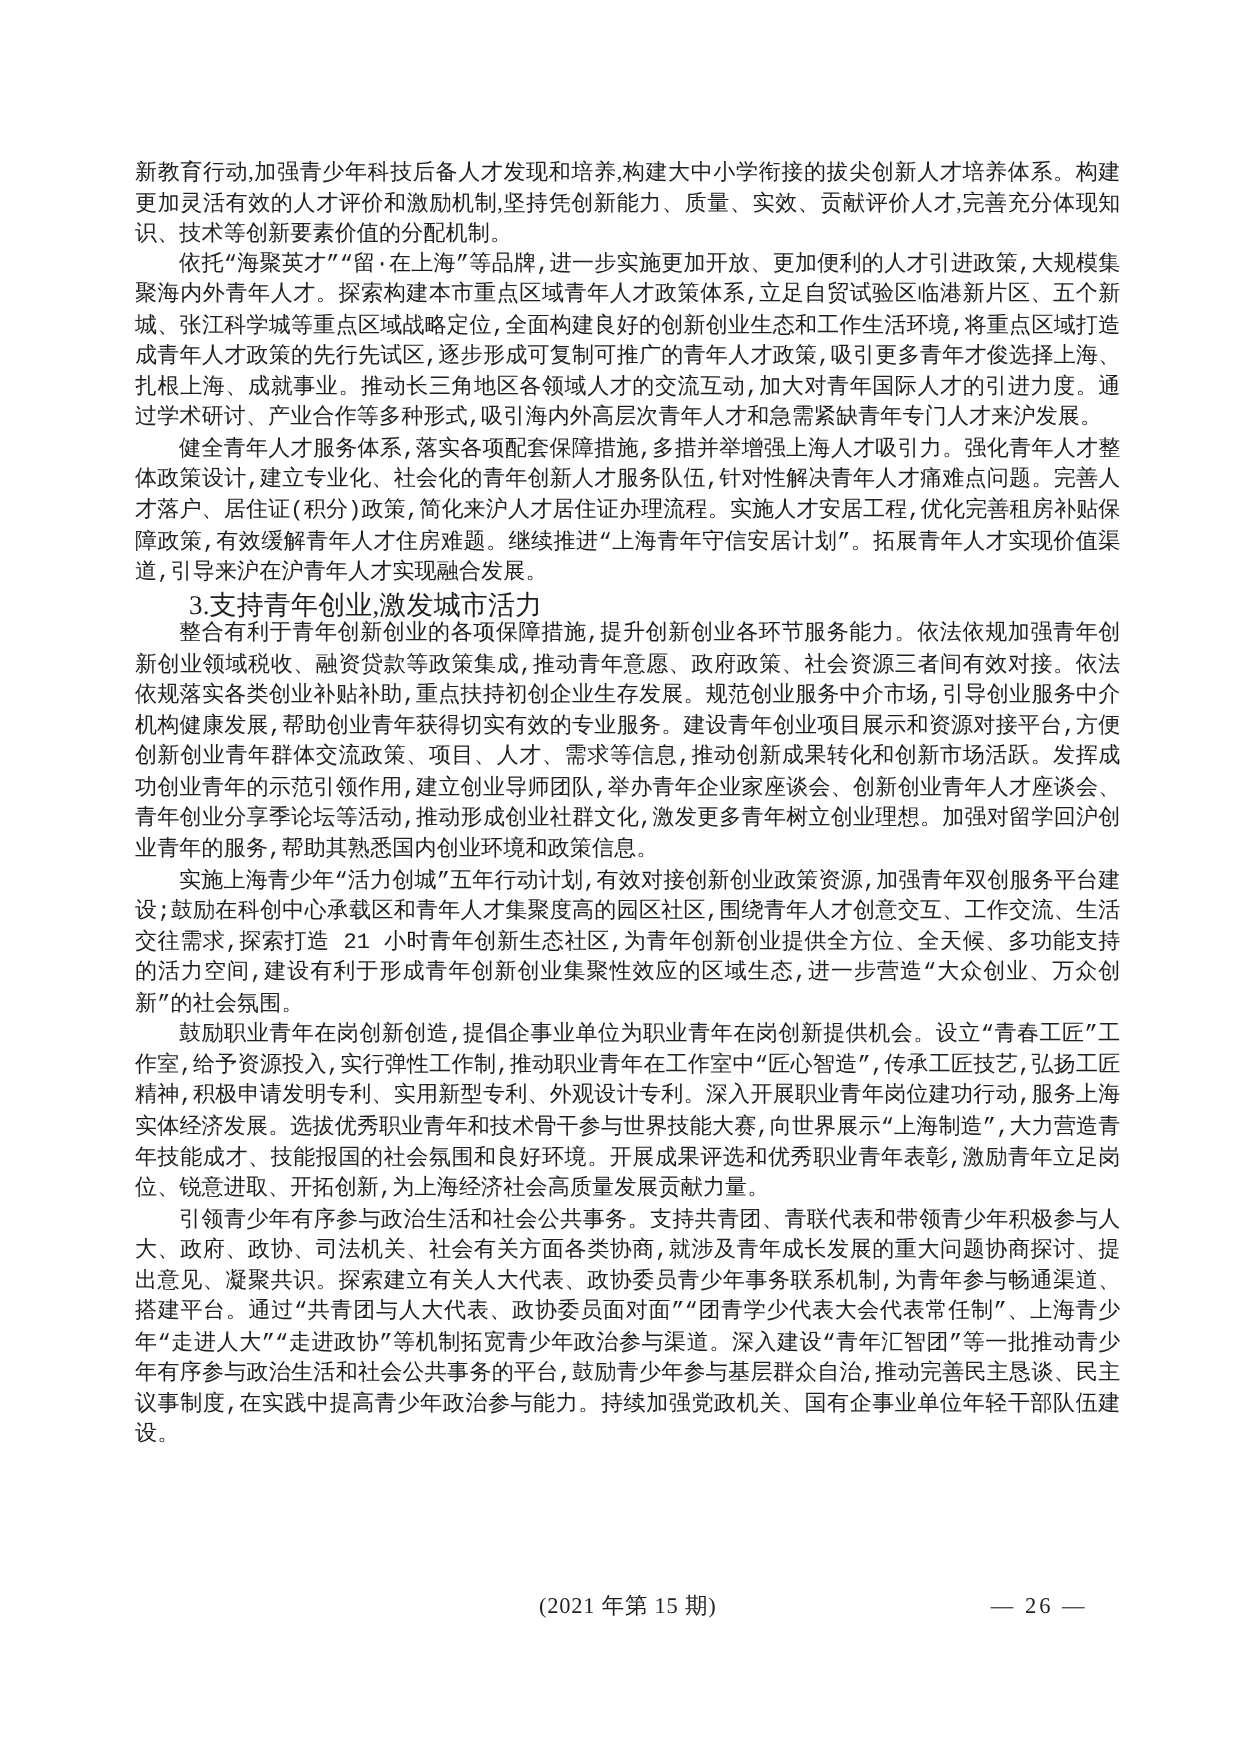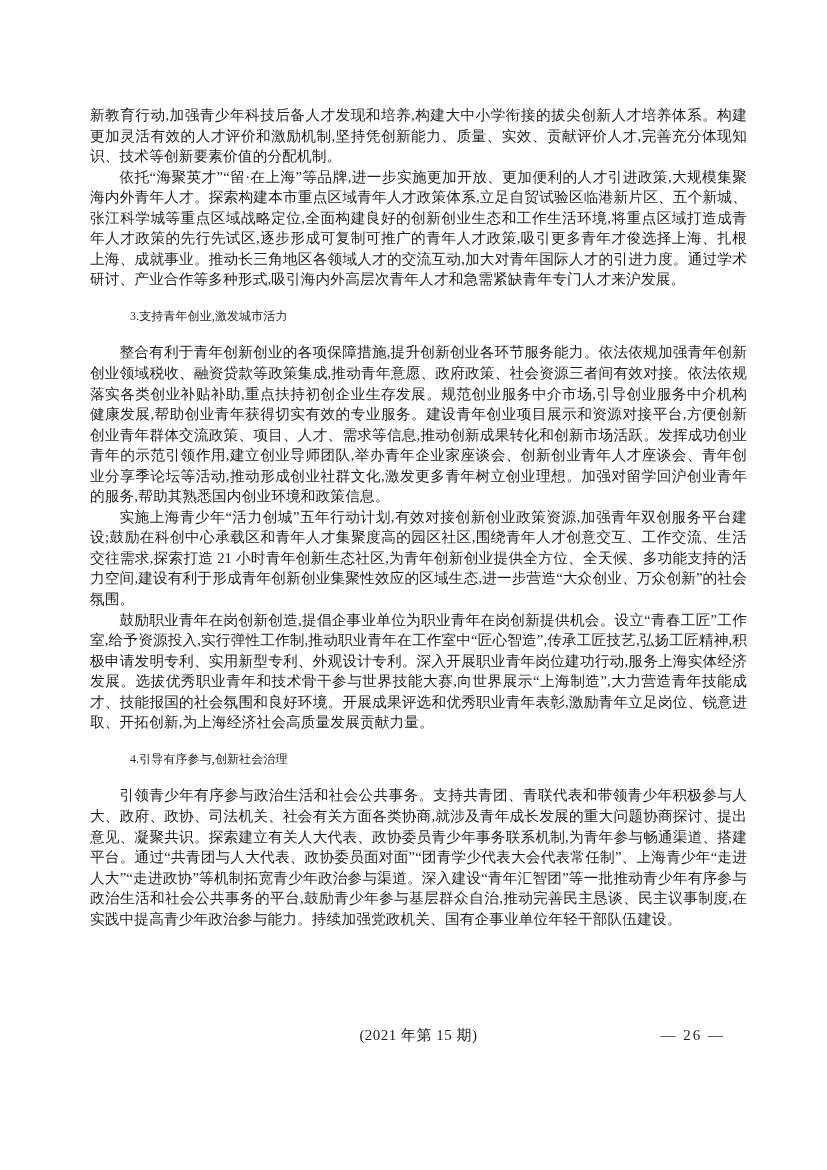--- a/index.html
+++ b/index.html
@@ -27,32 +27,33 @@
     margin: 0;
     font-size: 14.7px;
     line-height: 20.55px;
     text-align: justify;
     text-justify: inter-ideograph;
     word-break: break-all;
     letter-spacing: 0.1px;
   }
   .para.indent {
     text-indent: 2em;
+    font-family: Liberation Mono, monospace;
   }
   .heading {
-    margin: 16px;
-    font-size: 12px;
+    margin: 0;
+    font-size: 18px;
     line-height: 20.55px;
     text-indent: 2em;
     letter-spacing: 0.1px;
   }
   .footer {
     position: absolute;
     left: 90px;
-    top: 1024px;
+    top: 1060px;
     width: 657px;
     font-size: 15px;
     line-height: 22px;
   }
   .footer-issue {
     display: block;
     text-align: center;
     letter-spacing: 0.5px;
   }
   .page-number {
@@ -63,25 +64,25 @@
   }
 </style>
 </head>
 <body>
 
 <div class="sheet">
 
   <div class="text-column">
     <p class="para">新教育行动,加强青少年科技后备人才发现和培养,构建大中小学衔接的拔尖创新人才培养体系。构建更加灵活有效的人才评价和激励机制,坚持凭创新能力、质量、实效、贡献评价人才,完善充分体现知识、技术等创新要素价值的分配机制。</p>
     <p class="para indent">依托“海聚英才”“留·在上海”等品牌,进一步实施更加开放、更加便利的人才引进政策,大规模集聚海内外青年人才。探索构建本市重点区域青年人才政策体系,立足自贸试验区临港新片区、五个新城、张江科学城等重点区域战略定位,全面构建良好的创新创业生态和工作生活环境,将重点区域打造成青年人才政策的先行先试区,逐步形成可复制可推广的青年人才政策,吸引更多青年才俊选择上海、扎根上海、成就事业。推动长三角地区各领域人才的交流互动,加大对青年国际人才的引进力度。通过学术研讨、产业合作等多种形式,吸引海内外高层次青年人才和急需紧缺青年专门人才来沪发展。</p>
+    <p class="para indent">健全青年人才服务体系,落实各项配套保障措施,多措并举增强上海人才吸引力。强化青年人才整体政策设计,建立专业化、社会化的青年创新人才服务队伍,针对性解决青年人才痛难点问题。完善人才落户、居住证(积分)政策,简化来沪人才居住证办理流程。实施人才安居工程,优化完善租房补贴保障政策,有效缓解青年人才住房难题。继续推进“上海青年守信安居计划”。拓展青年人才实现价值渠道,引导来沪在沪青年人才实现融合发展。</p>
     <p class="heading">3.支持青年创业,激发城市活力</p>
     <p class="para indent">整合有利于青年创新创业的各项保障措施,提升创新创业各环节服务能力。依法依规加强青年创新创业领域税收、融资贷款等政策集成,推动青年意愿、政府政策、社会资源三者间有效对接。依法依规落实各类创业补贴补助,重点扶持初创企业生存发展。规范创业服务中介市场,引导创业服务中介机构健康发展,帮助创业青年获得切实有效的专业服务。建设青年创业项目展示和资源对接平台,方便创新创业青年群体交流政策、项目、人才、需求等信息,推动创新成果转化和创新市场活跃。发挥成功创业青年的示范引领作用,建立创业导师团队,举办青年企业家座谈会、创新创业青年人才座谈会、青年创业分享季论坛等活动,推动形成创业社群文化,激发更多青年树立创业理想。加强对留学回沪创业青年的服务,帮助其熟悉国内创业环境和政策信息。</p>
     <p class="para indent">实施上海青少年“活力创城”五年行动计划,有效对接创新创业政策资源,加强青年双创服务平台建设;鼓励在科创中心承载区和青年人才集聚度高的园区社区,围绕青年人才创意交互、工作交流、生活交往需求,探索打造 21 小时青年创新生态社区,为青年创新创业提供全方位、全天候、多功能支持的活力空间,建设有利于形成青年创新创业集聚性效应的区域生态,进一步营造“大众创业、万众创新”的社会氛围。</p>
     <p class="para indent">鼓励职业青年在岗创新创造,提倡企事业单位为职业青年在岗创新提供机会。设立“青春工匠”工作室,给予资源投入,实行弹性工作制,推动职业青年在工作室中“匠心智造”,传承工匠技艺,弘扬工匠精神,积极申请发明专利、实用新型专利、外观设计专利。深入开展职业青年岗位建功行动,服务上海实体经济发展。选拔优秀职业青年和技术骨干参与世界技能大赛,向世界展示“上海制造”,大力营造青年技能成才、技能报国的社会氛围和良好环境。开展成果评选和优秀职业青年表彰,激励青年立足岗位、锐意进取、开拓创新,为上海经济社会高质量发展贡献力量。</p>
-    <p class="heading">4.引导有序参与,创新社会治理</p>
     <p class="para indent">引领青少年有序参与政治生活和社会公共事务。支持共青团、青联代表和带领青少年积极参与人大、政府、政协、司法机关、社会有关方面各类协商,就涉及青年成长发展的重大问题协商探讨、提出意见、凝聚共识。探索建立有关人大代表、政协委员青少年事务联系机制,为青年参与畅通渠道、搭建平台。通过“共青团与人大代表、政协委员面对面”“团青学少代表大会代表常任制”、上海青少年“走进人大”“走进政协”等机制拓宽青少年政治参与渠道。深入建设“青年汇智团”等一批推动青少年有序参与政治生活和社会公共事务的平台,鼓励青少年参与基层群众自治,推动完善民主恳谈、民主议事制度,在实践中提高青少年政治参与能力。持续加强党政机关、国有企事业单位年轻干部队伍建设。</p>
   </div>
 
   <div class="footer">
     <span class="footer-issue">(2021 年第 15 期)</span>
     <span class="page-number">— 26 —</span>
   </div>
 
 </div>
 

